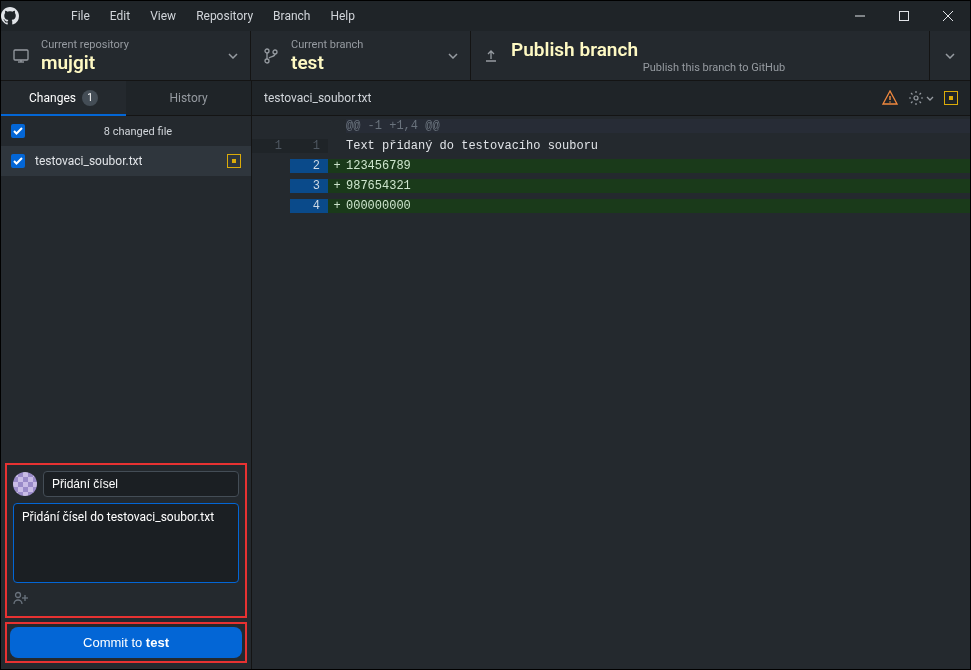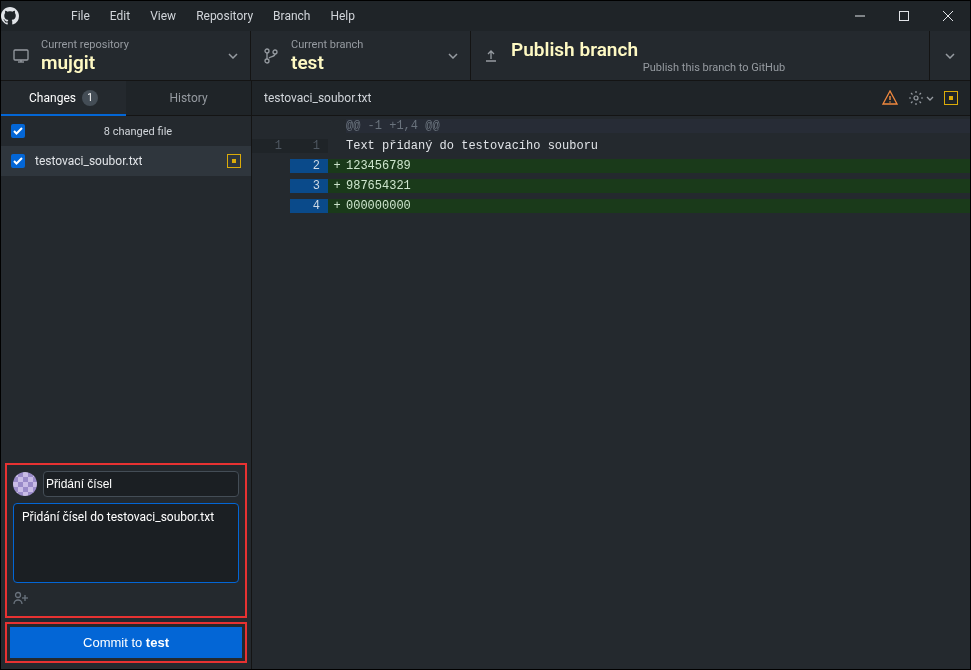--- a/index.html
+++ b/index.html
@@ -130,21 +130,21 @@
   .avatar {
     width: 24px; height: 24px; border-radius: 50%;
     background: repeating-conic-gradient(#9a8bc9 0 25%, #c9bce6 0 50%);
     background-size: 10px 10px;
   }
   .commit-input {
     flex: 1;
     background: #1b1f23;
     border: 1px solid #444d56;
     color: #fff;
-    padding: 4px 2px;
+    padding: 4px 8px;
     font-size: 12px;
     border-radius: 4px;
     height: 26px;
     outline: none;
   }
   .commit-desc {
     background: #1b1f23;
     border: 1px solid #0366d6;
     color: #fff;
     padding: 6px 8px;
@@ -167,21 +167,21 @@
     padding: 3px;
   }
   .commit-btn {
     width: 100%;
     background: #0366d6;
     color: #fff;
     border: none;
     padding: 8px;
     font-size: 13px;
     cursor: pointer;
-    border-radius: 0;
+    border-radius: 8px;
   }
   .commit-btn strong { font-weight: 700; }
   .diff-pane { flex: 1; background: #24292e; display: flex; flex-direction: column; }
   .diff-header {
     height: 35px;
     display: flex;
     align-items: center;
     padding: 0 12px;
     background: #1f2428;
     border-bottom: 1px solid #141414;

